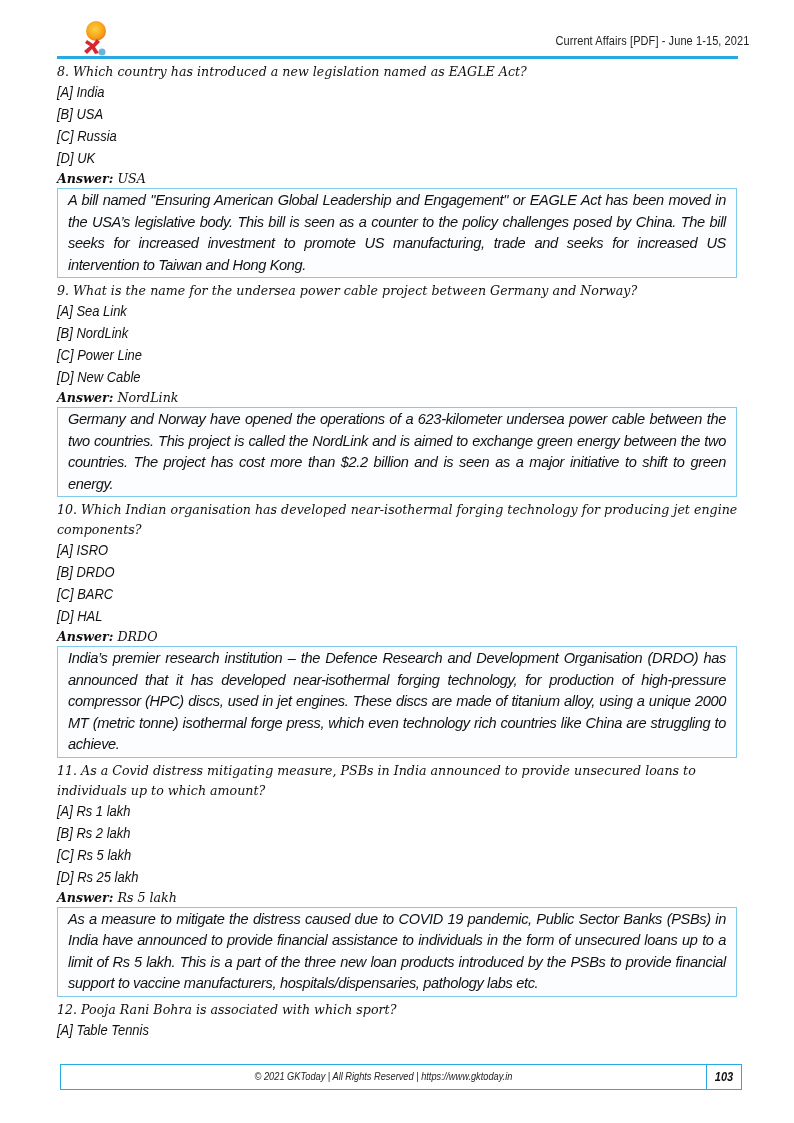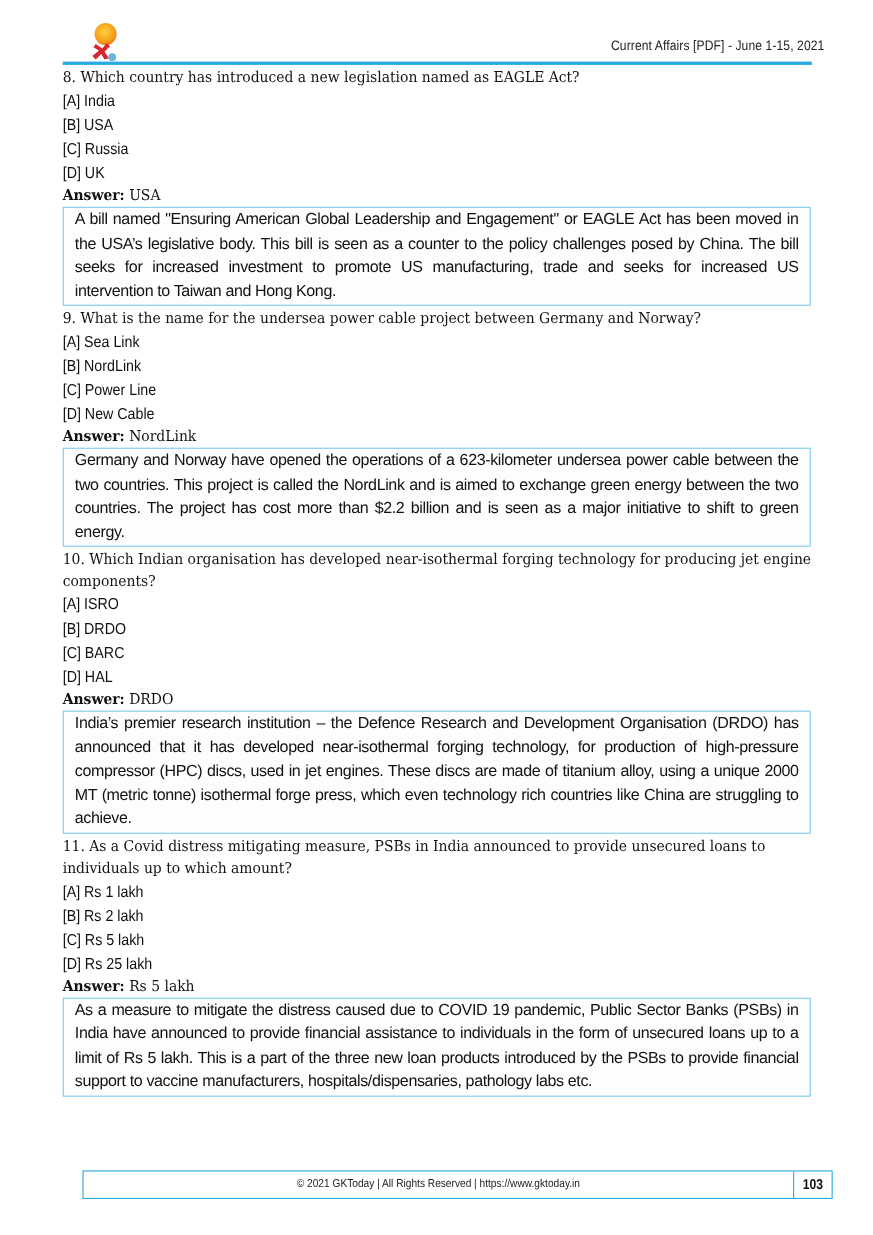--- a/index.html
+++ b/index.html
@@ -1,28 +1,28 @@
 <!DOCTYPE html>
 <html><head>
 <meta charset="utf-8">
 <style>
   html, body { margin:0; padding:0; background:#ffffff; }
   body { width:794px; height:1123px; position:relative; overflow:hidden; color:#111; }
   .header { position:absolute; left:69px; top:18px; width:680px; height:40px; }
   .logo { position:absolute; left:6px; top:2px; width:40px; height:38px; }
   .header-title { position:absolute; right:0; top:16px; font-family:"Liberation Sans", sans-serif; font-size:12.5px; color:#222; letter-spacing:0.1px; transform:scaleX(0.88); transform-origin:right center; }
   .header-rule { position:absolute; left:57px; top:56px; width:681px; height:3px; background:#27a9e1; }
-  .content { position:absolute; left:57px; top:61px; width:680px; }
+  .content { position:absolute; left:57px; top:61px; width:680px;font-style:italic; }
   .q { font-family:"DejaVu Serif", serif; font-size:13.6px; line-height:20px; color:#111; transform:scaleX(0.93); transform-origin:left center; width:735px; }
   .opt { font-family:"Liberation Sans", sans-serif; font-size:14.4px; line-height:22px; color:#111; transform:scaleX(0.9); transform-origin:left center; }
   .ans { font-family:"DejaVu Serif", serif; font-size:13.6px; line-height:19px; color:#111; transform:scaleX(0.93); transform-origin:left center; }
   .ans b { font-weight:bold; }
   .explain { border:1px solid #7fcbea; background:#fbfdff; padding:1px 10px 1px 10px; margin:0 0 2px 0; }
   .explain p { margin:0; font-family:"Liberation Sans", sans-serif; font-size:14.6px; line-height:21.5px; color:#111; text-align:justify; text-align-last:left; letter-spacing:-0.35px; }
-  .footer { position:absolute; left:75px; top:1064px; width:680px; height:24px; border:1px solid #27a9e1; }
+  .footer { position:absolute; left:60px; top:1064px; width:680px; height:24px; border:1px solid #27a9e1;font-style:italic; }
   .footer-text { position:absolute; left:0; width:645px; top:5px; text-align:center; font-family:"Liberation Sans", sans-serif; font-size:10.5px; color:#222; transform:scaleX(0.88); }
   .footer-sep { position:absolute; left:645px; top:0; width:1px; height:24px; background:#27a9e1; }
   .page-num { position:absolute; left:646px; width:34px; top:4px; text-align:center; font-family:"Liberation Sans", sans-serif; font-weight:bold; font-size:13px; color:#111; transform:scaleX(0.85); }
 </style>
 </head>
 <body>
 
 <div class="header">
   <div class="logo">
     <svg width="40" height="38" viewBox="0 0 40 38">
@@ -85,19 +85,23 @@
     <div class="opt">[A] Rs 1 lakh</div>
     <div class="opt">[B] Rs 2 lakh</div>
     <div class="opt">[C] Rs 5 lakh</div>
     <div class="opt">[D] Rs 25 lakh</div>
     <div class="ans"><b>Answer:</b><span> Rs 5 lakh</span></div>
     <div class="explain">
         <p>As a measure to mitigate the distress caused due to COVID 19 pandemic, Public Sector Banks (PSBs) in India have announced to provide financial assistance to individuals in the form of unsecured loans up to a limit of Rs 5 lakh. This is a part of the three new loan products introduced by the PSBs to provide financial support to vaccine manufacturers, hospitals/dispensaries, pathology labs etc.</p>
       </div>
   </div>
 
+  <div>
+    <div class="q">12. Pooja Rani Bohra is associated with which sport?</div>
+    <div class="opt">[A] Table Tennis</div>
+  </div>
 </div>
 
 <div class="footer">
   <div class="footer-text">© 2021 GKToday | All Rights Reserved | https://www.gktoday.in</div>
   <div class="footer-sep"></div>
   <div class="page-num">103</div>
 </div>
 
 </body></html>

